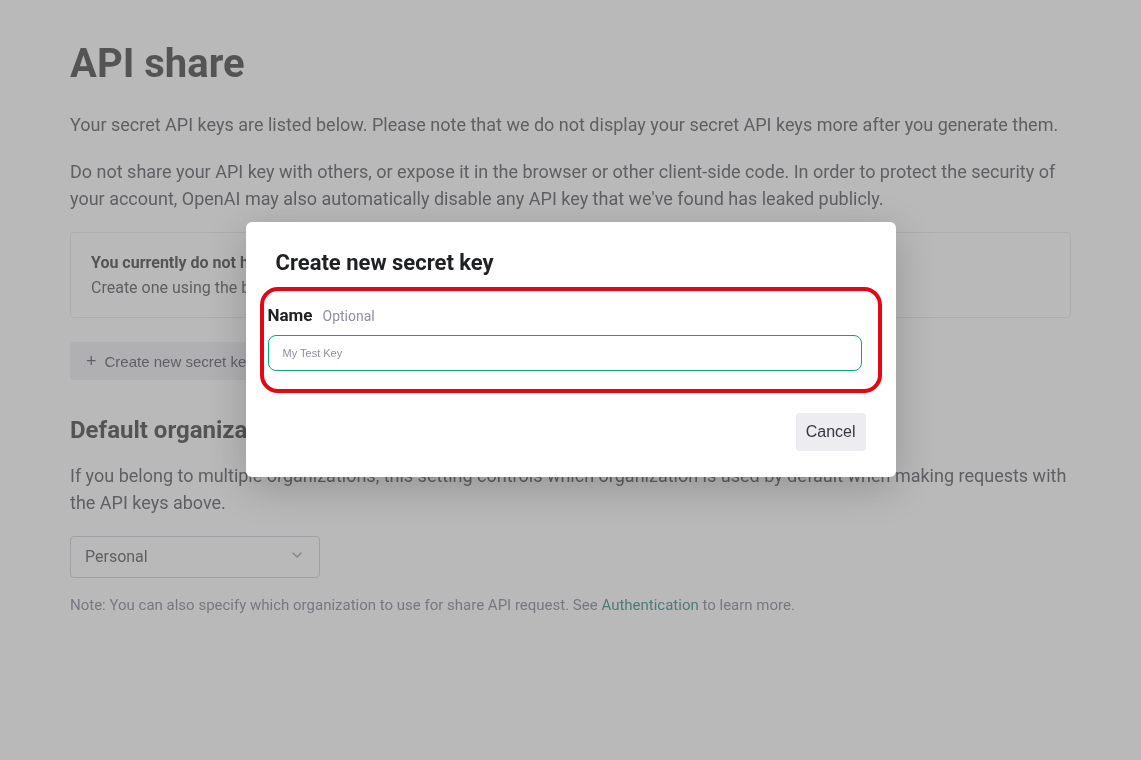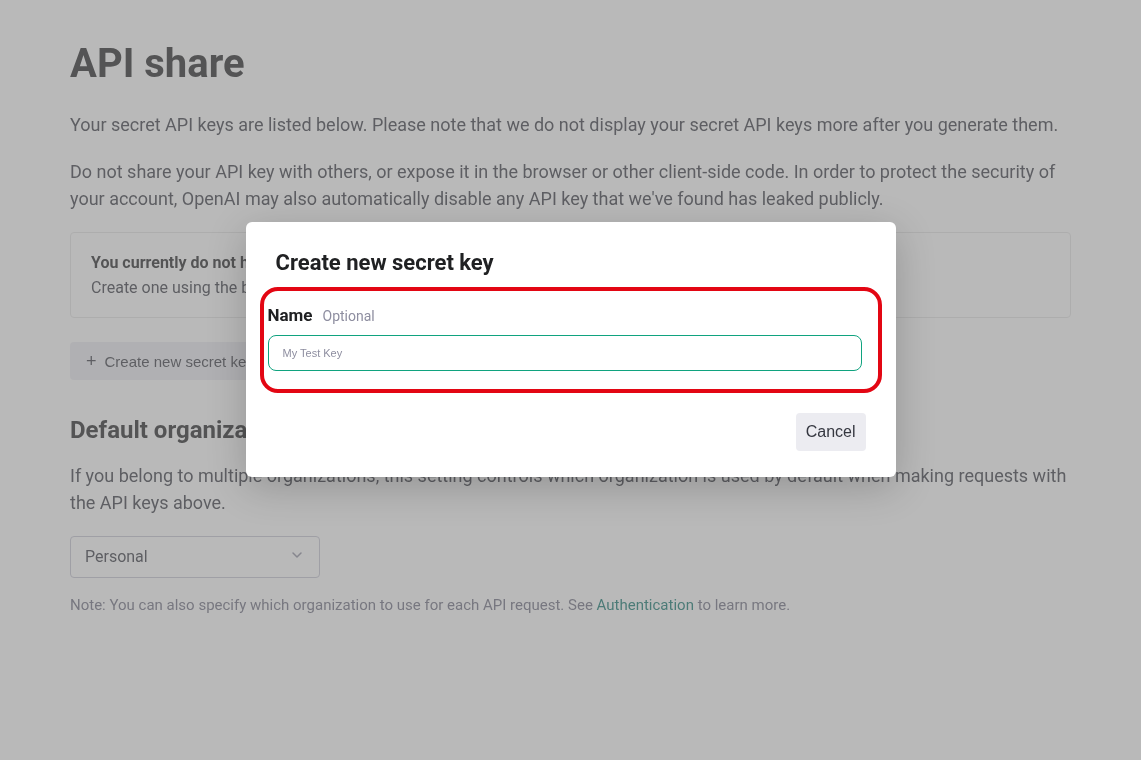--- a/index.html
+++ b/index.html
@@ -201,21 +201,21 @@
   <div class="org-select">
     <span>Personal</span>
     <span class="chevron">
       <svg width="16" height="16" viewBox="0 0 16 16" fill="none">
           <path d="M4 6l4 4 4-4" stroke="currentColor" stroke-width="1.5" stroke-linecap="round" stroke-linejoin="round"></path>
         </svg>
     </span>
   </div>
 
   <p class="note">
-    <span>Note: You can also specify which organization to use for each API request. See </span><a class="note-link">Authentication</a><span> to learn more.</span>
+    <span>Note: You can also specify which organization to use for share API request. See </span><a class="note-link">Authentication</a><span> to learn more.</span>
   </p>
 </div>
 
 <div class="overlay">
   <div class="modal">
     <div class="modal-title">Create new secret key</div>
 
     <div class="highlight-box">
       <div class="field-label-row">
         <span class="field-label">Name</span>

